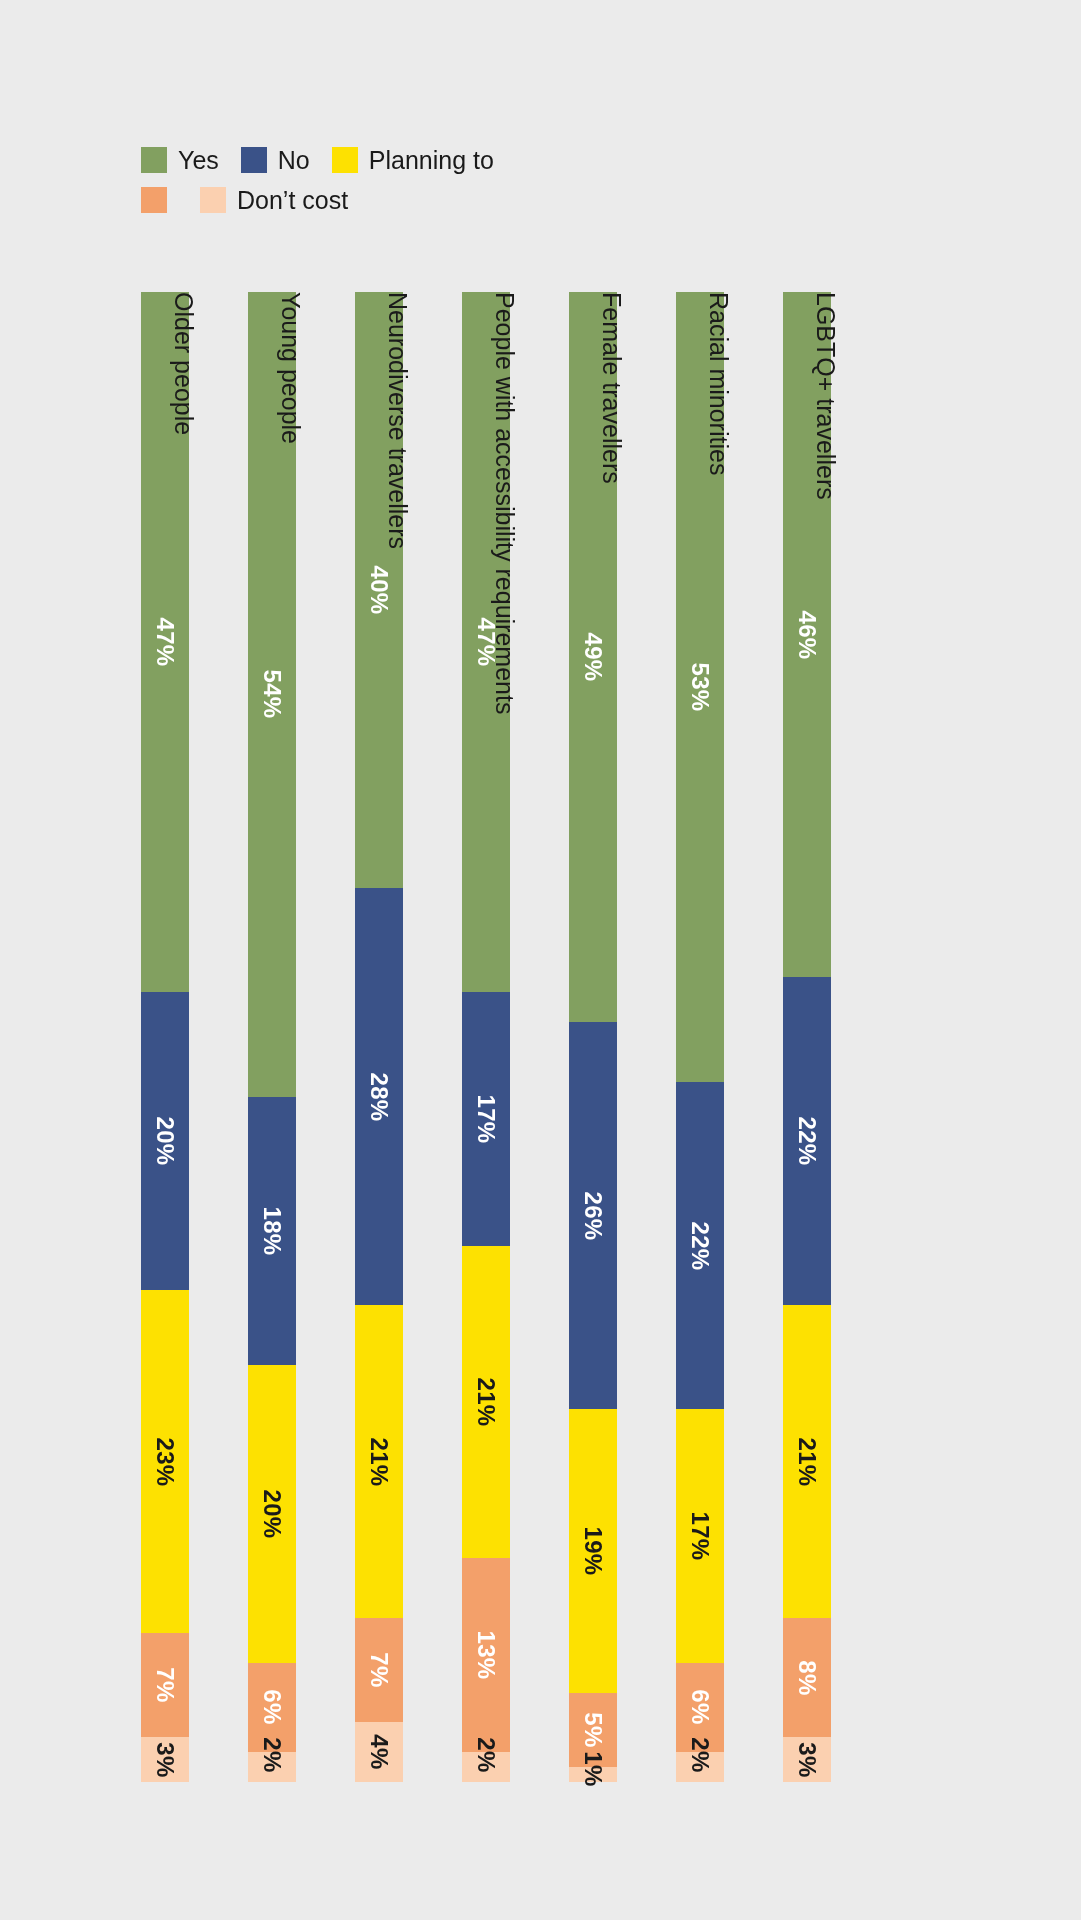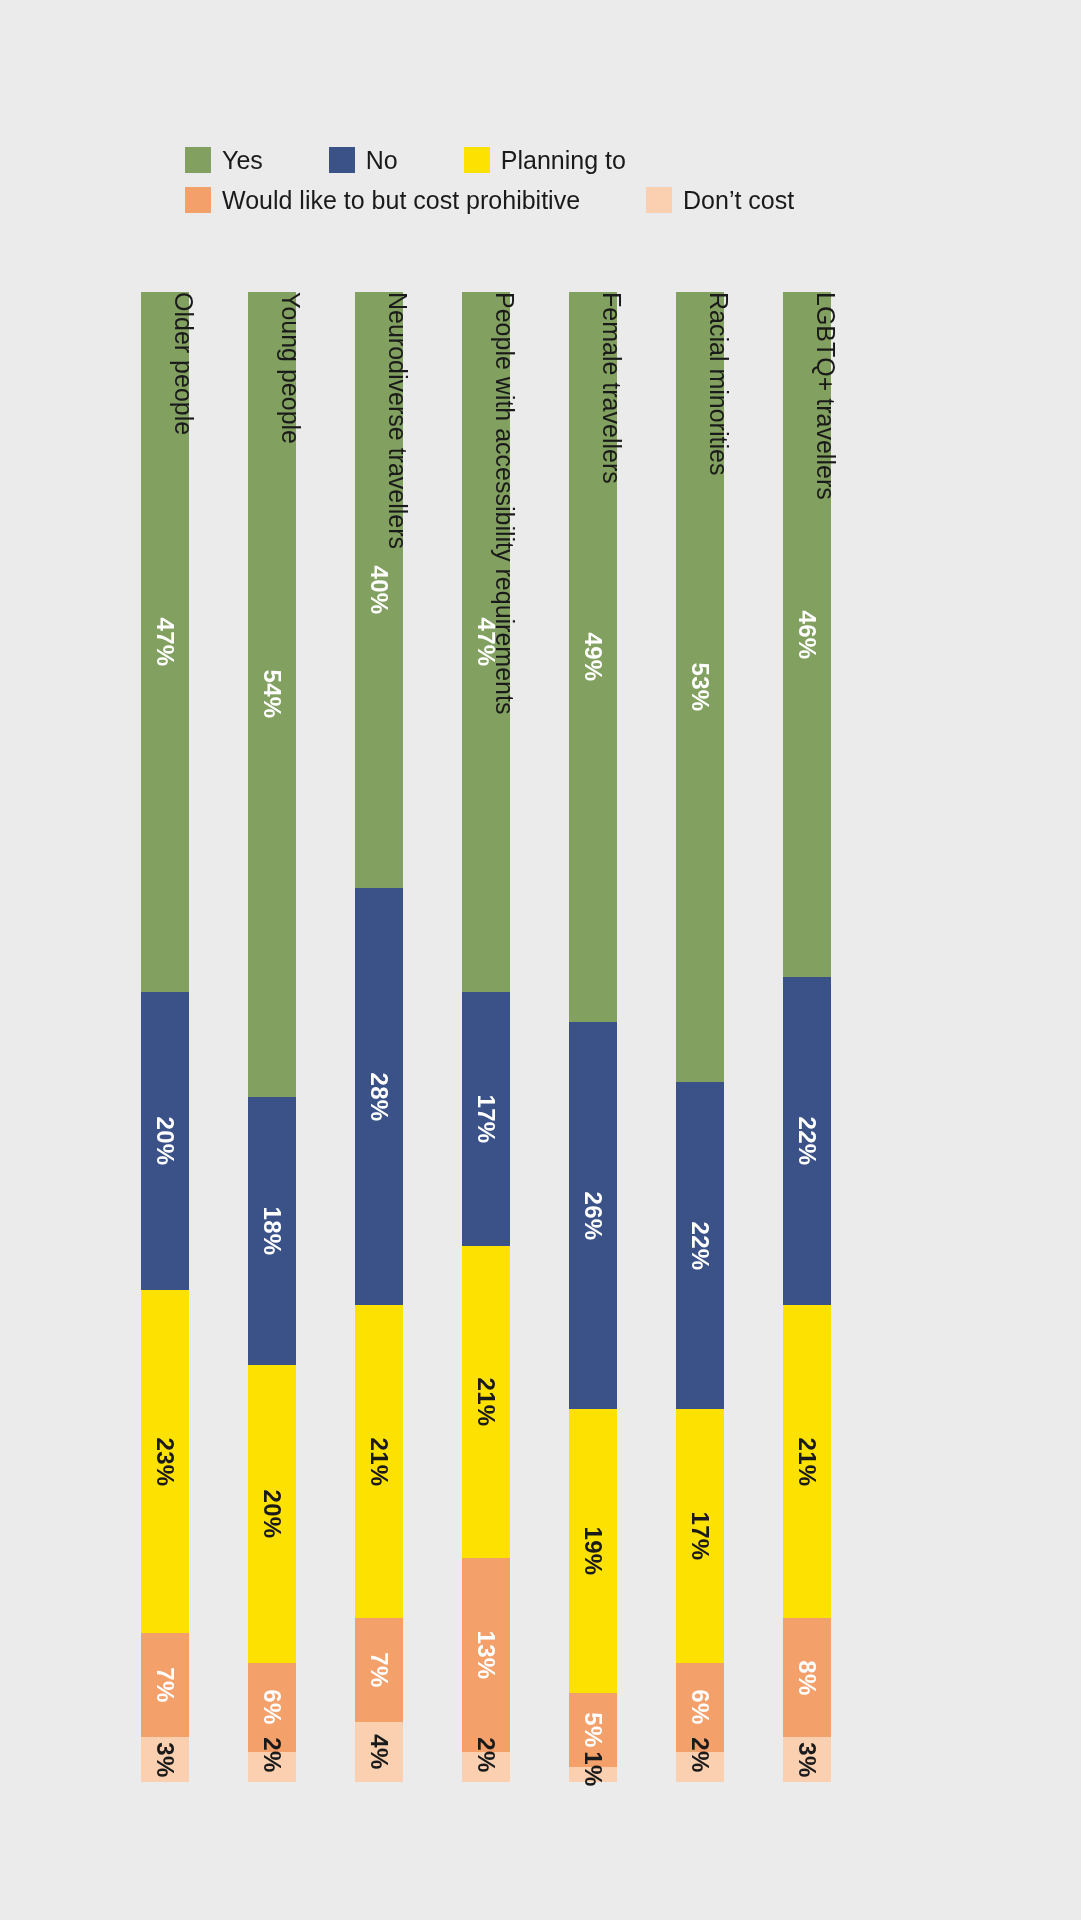--- a/index.html
+++ b/index.html
@@ -25,21 +25,20 @@
   .legend-row {
     display: flex;
     align-items: center;
     height: 40px;
   }
   .legend-item {
     display: flex;
     align-items: center;
     margin-right: 22px;
     white-space: nowrap;
-    margin-left: 44px;
   }
   .legend-swatch {
     width: 26px;
     height: 26px;
     margin-right: 11px;
     flex: 0 0 auto;
   }
   .legend-label {
     font-size: 25px;
     color: #1a1a1a;
@@ -112,21 +111,20 @@
         <span class="legend-label">No</span>
       </div>
       <div class="legend-item">
         <span class="legend-swatch" style="background: rgb(253, 225, 1);"></span>
         <span class="legend-label">Planning to</span>
       </div>
     </div>
     <div class="legend-row">
       <div class="legend-item">
         <span class="legend-swatch" style="background: rgb(243, 160, 106);"></span>
-        <span class="legend-label">Would like to but cost prohibitive</span>
       </div>
       <div class="legend-item">
         <span class="legend-swatch" style="background: rgb(251, 208, 176);"></span>
         <span class="legend-label">Don’t cost</span>
       </div>
     </div>
   </div>
 <div id="chart">
     <div class="bar-group" style="left: 0px;">
       <div class="bar">

